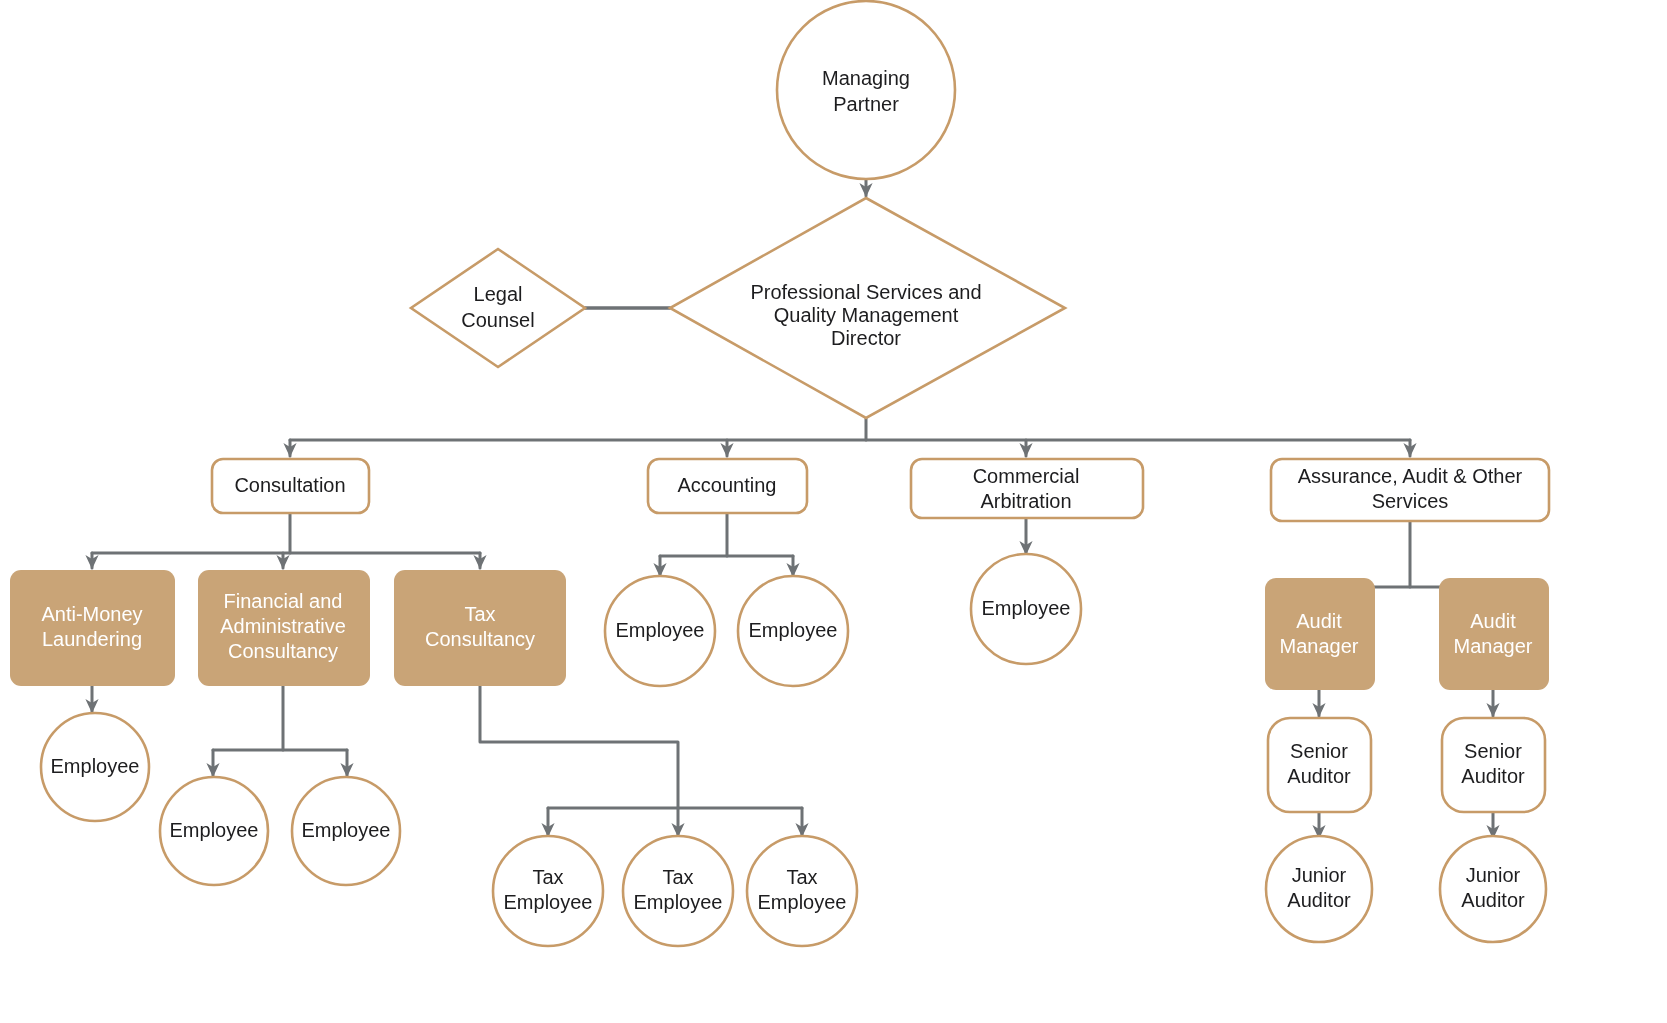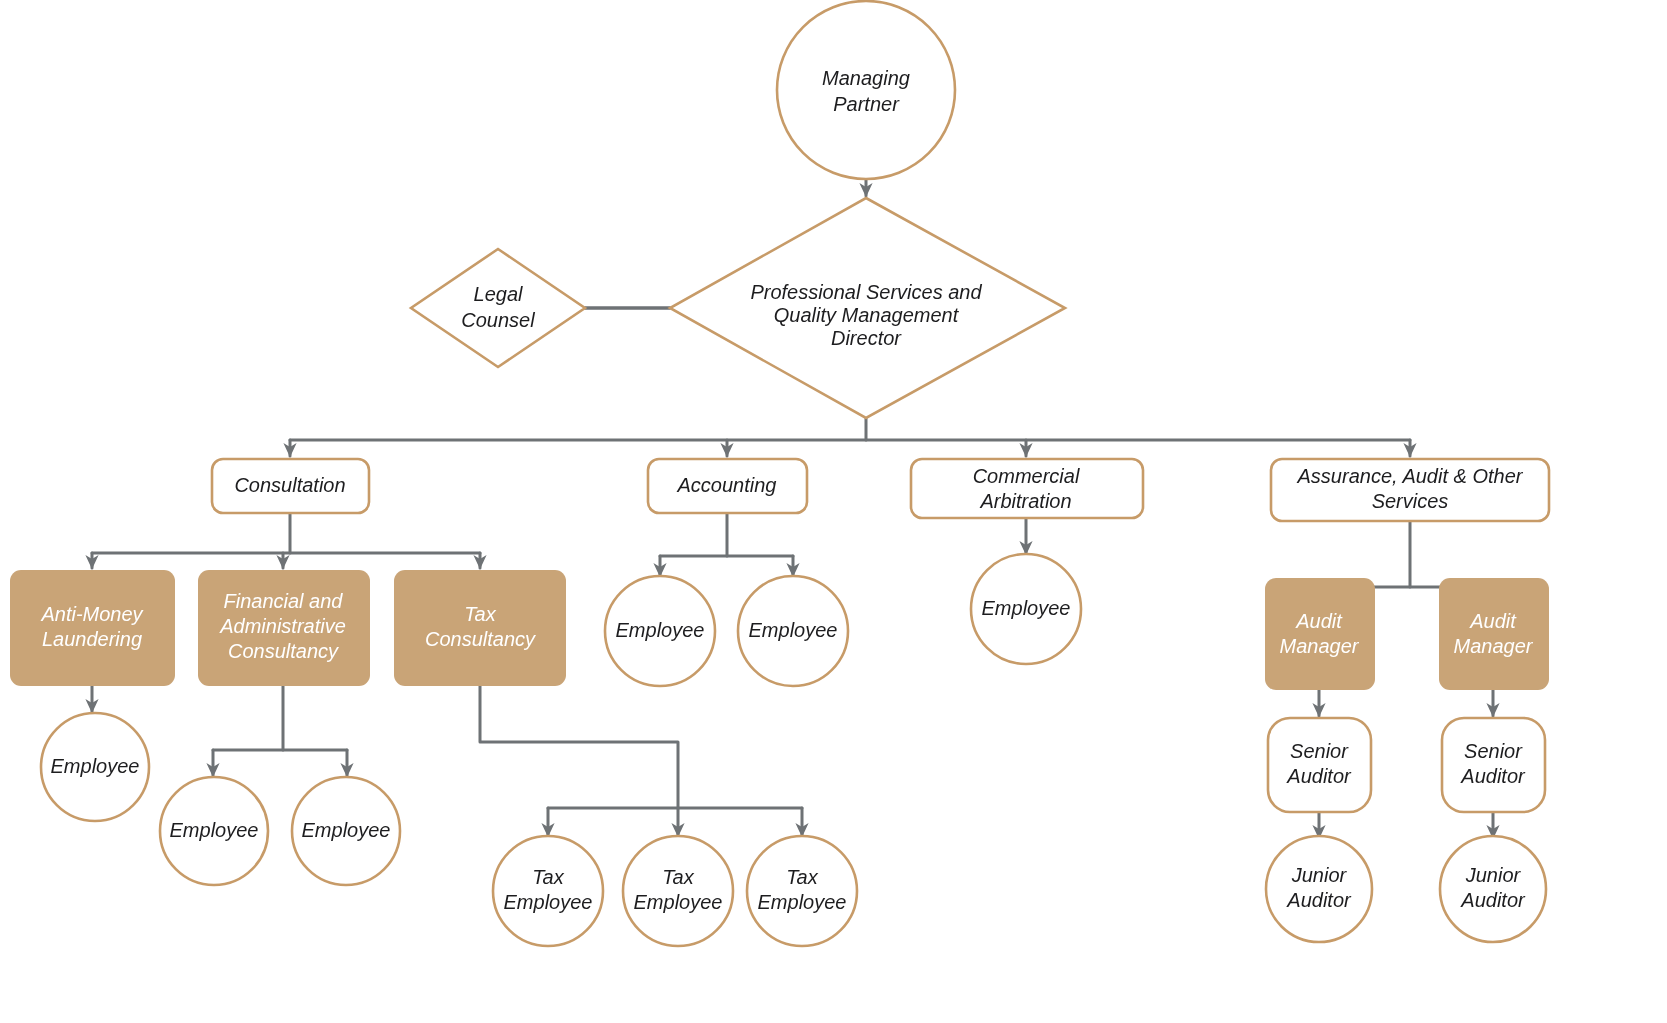--- a/index.html
+++ b/index.html
@@ -11,21 +11,20 @@
     width: 1667px;
     height: 1023px;
     font-family: "Liberation Sans", sans-serif;
     overflow: hidden;
   }
   #chart-root {
     position: relative;
     width: 1667px;
     height: 1023px;
     background: #ffffff;
-    font-style: italic;
   }
   svg.org-svg {
     display: block;
     width: 1667px;
     height: 1023px;
   }
   .node-shape-outline {
     fill: #ffffff;
     stroke: #C79B68;
     stroke-width: 2.6;

